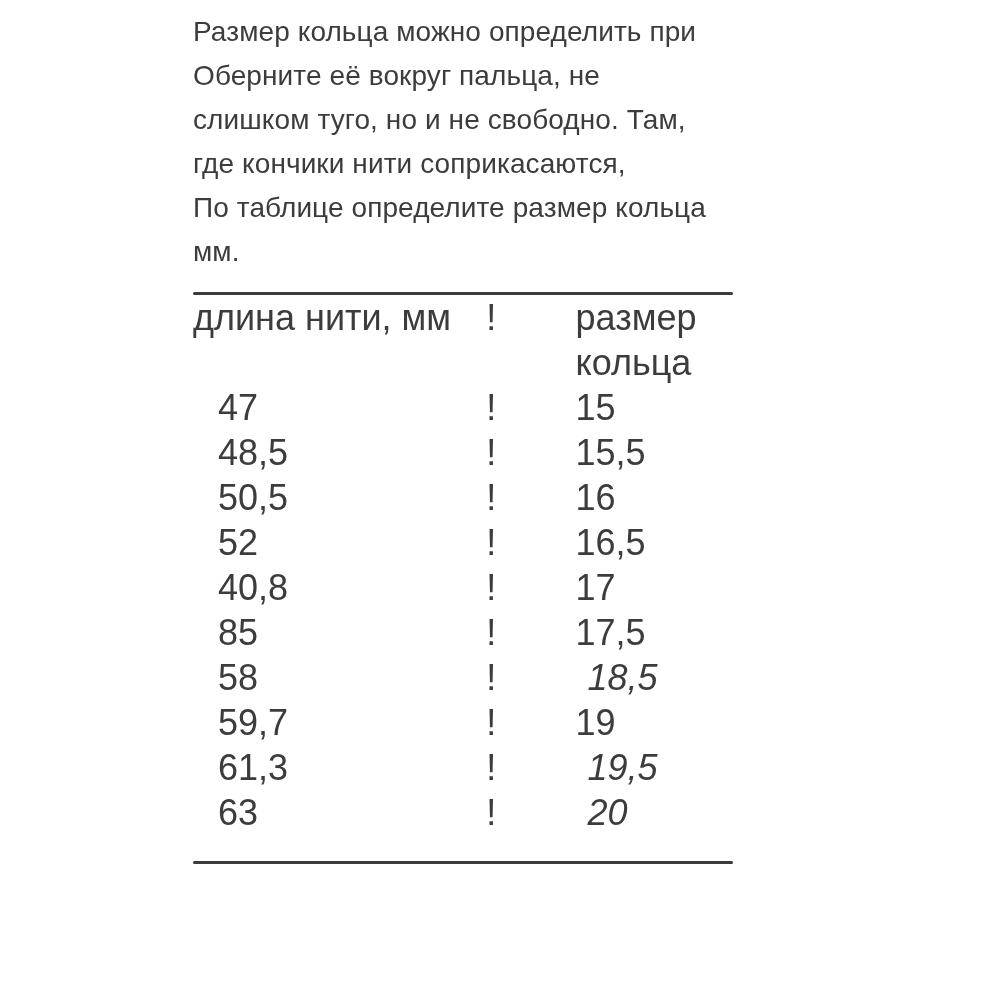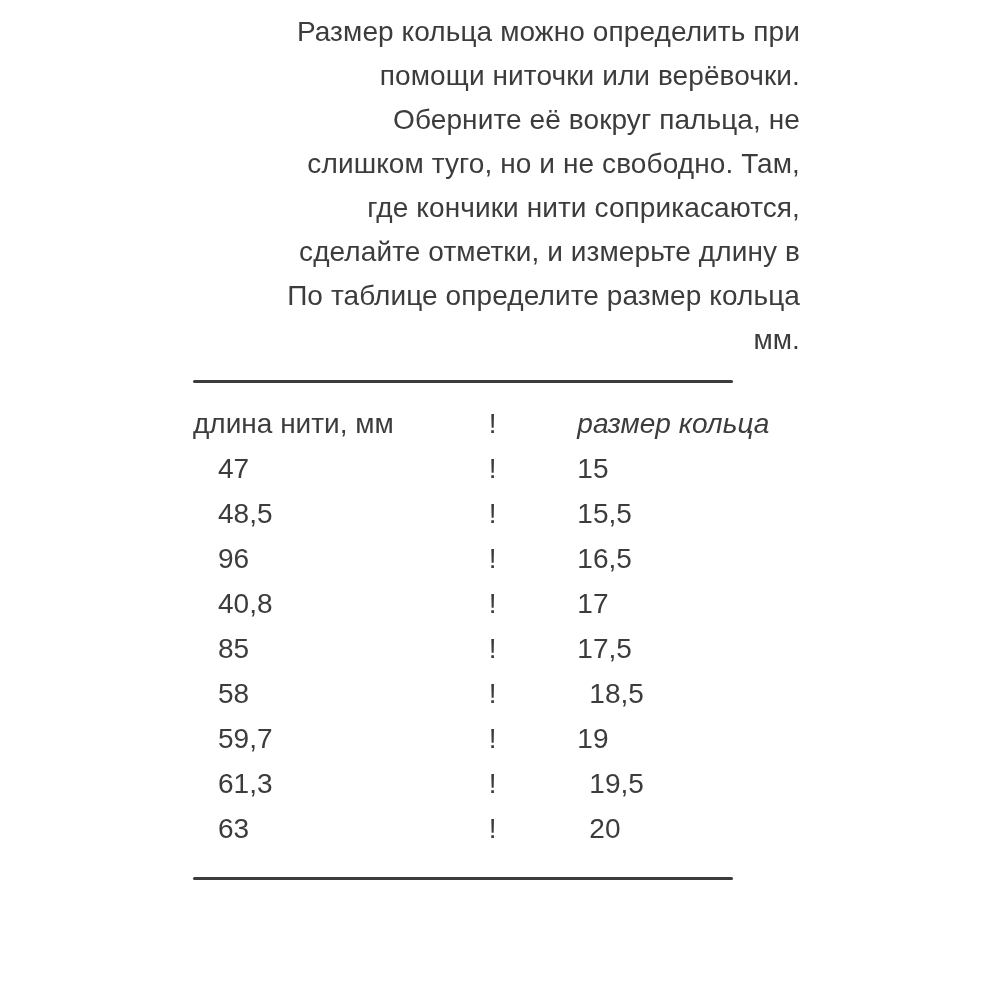--- a/index.html
+++ b/index.html
@@ -21,44 +21,42 @@
     box-sizing: border-box;
     padding: 10px 0 0 0;
   }
   .intro {
     margin: 0 0 0 0;
     padding: 0 200px 0 193px;
     font-size: 28px;
     line-height: 44px;
     color: #3c3c3c;
     letter-spacing: 0.1px;
-    text-align: right;
   }
   .intro p {
     margin: 0;
   }
   .table-wrap {
     margin-top: 18px;
     padding: 0 190px 0 193px;
   }
   .rule {
     height: 3px;
     background: #3c3c3c;
     width: 540px;
     margin: 0 0 0 0;
     border-radius: 2px;
   }
   .rule.bottom {
     margin-top: 26px;
   }
   table.sizes {
     border-collapse: collapse;
-    margin-top: 18px;
     width: 620px;
-    font-size: 28px;
+    font-size: 36px;
     color: #3c3c3c;
   }
   table.sizes th,
   table.sizes td {
     padding: 0;
     font-weight: normal;
     line-height: 45px;
     vertical-align: baseline;
   }
   table.sizes th.col-len,
@@ -76,38 +74,36 @@
     color: #3c3c3c;
   }
   table.sizes th.col-size,
   table.sizes td.col-size {
     text-align: left;
     padding-left: 60px;
     width: 260px;
   }
   table.sizes td.col-size.indent {
     padding-left: 72px;
+    font-style: italic;
   }
   table.sizes th.col-size {
     padding-left: 60px;
-    font-style: italic;
   }
 </style>
 </head>
 <body>
 
 <div class="page">
 
   <div class="intro">
     <p>Размер кольца можно определить при</p>
-    <p>помощи ниточки или верёвочки.</p>
     <p>Оберните её вокруг пальца, не</p>
     <p>слишком туго, но и не свободно. Там,</p>
     <p>где кончики нити соприкасаются,</p>
-    <p>сделайте отметки, и измерьте длину в</p>
     <p>По таблице определите размер кольца</p>
     <p>мм.</p>
   </div>
 
   <div class="table-wrap">
     <div class="rule"></div>
 
     <table class="sizes">
       <thead>
         <tr>
@@ -121,21 +117,26 @@
           <td class="col-len">47</td>
           <td class="col-sep">!</td>
           <td class="col-size">15</td>
         </tr>
         <tr>
           <td class="col-len">48,5</td>
           <td class="col-sep">!</td>
           <td class="col-size">15,5</td>
         </tr>
         <tr>
-          <td class="col-len">96</td>
+          <td class="col-len">50,5</td>
+          <td class="col-sep">!</td>
+          <td class="col-size">16</td>
+        </tr>
+        <tr>
+          <td class="col-len">52</td>
           <td class="col-sep">!</td>
           <td class="col-size">16,5</td>
         </tr>
         <tr>
           <td class="col-len">40,8</td>
           <td class="col-sep">!</td>
           <td class="col-size">17</td>
         </tr>
         <tr>
           <td class="col-len">85</td>

